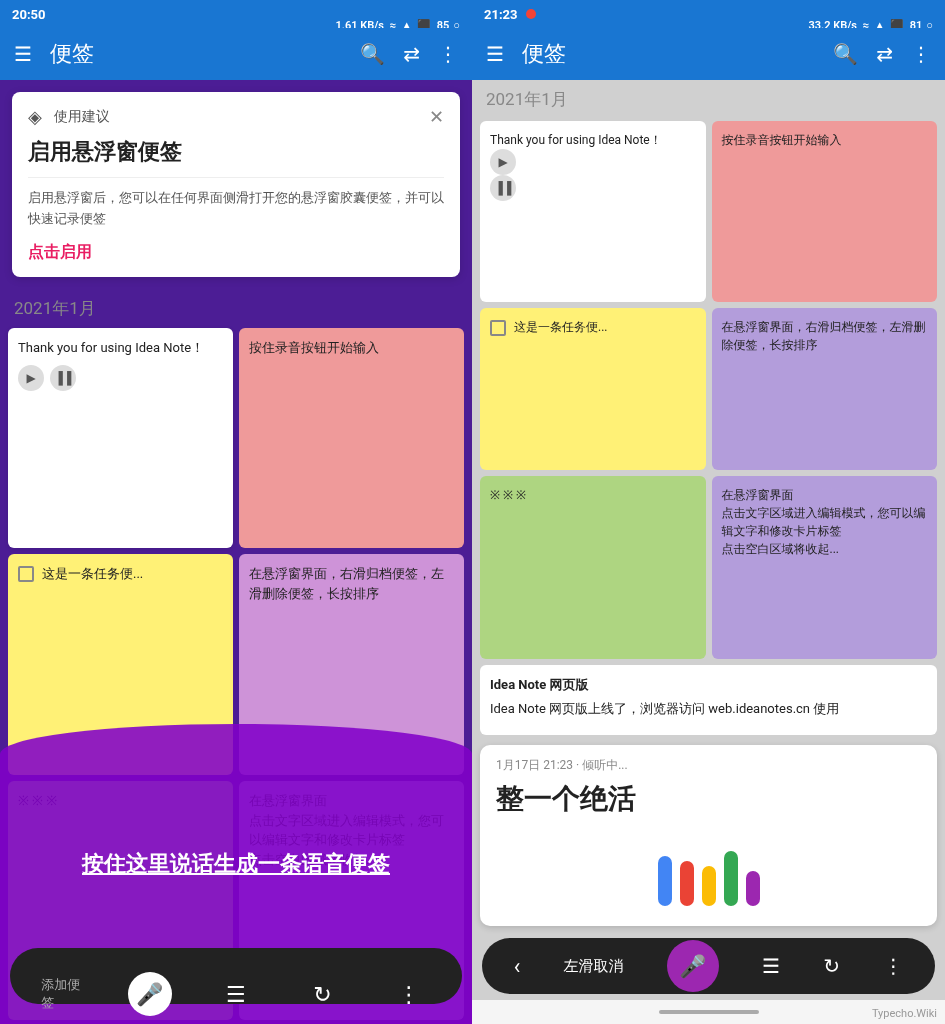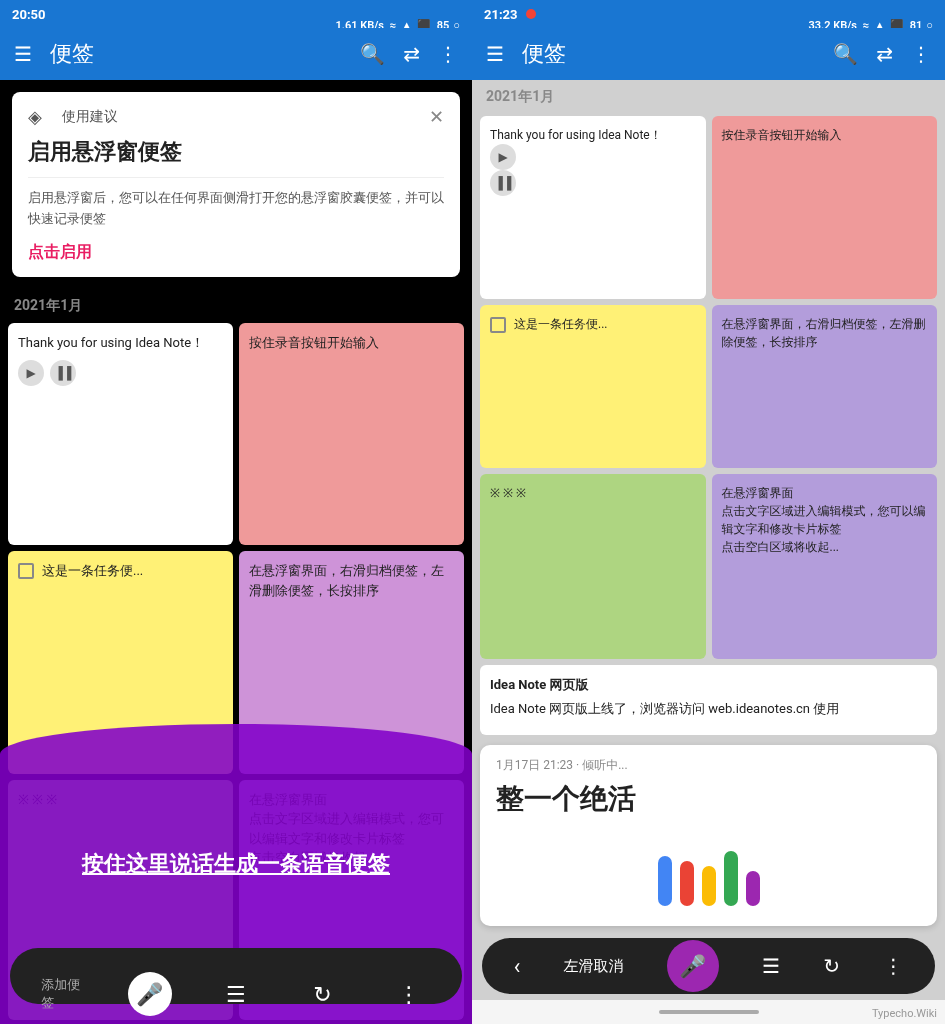--- a/index.html
+++ b/index.html
@@ -12,21 +12,21 @@
       overflow: hidden;
       background: #e0e0e0;
     }
 
     
     .left-panel {
       width: 472px;
       height: 1024px;
       display: flex;
       flex-direction: column;
-      background: #000000;
+      background: #4c1d95;
       position: relative;
     }
 
     
     .right-panel {
       width: 473px;
       height: 1024px;
       display: flex;
       flex-direction: column;
       background: #d0d0d0;
@@ -85,21 +85,21 @@
     .floating-card .card-header {
       display: flex;
       align-items: center;
       margin-bottom: 10px;
     }
     .floating-card .card-header .layer-icon {
       font-size: 18px;
       color: #555;
     }
     .floating-card .card-header .card-title {
-      margin-left: 20px;
+      margin-left: 12px;
       font-size: 14px;
       color: #555;
       flex: 1;
     }
     .floating-card .card-header .close-btn {
       color: #888;
       font-size: 18px;
       cursor: pointer;
     }
     .floating-card .main-title {
@@ -119,23 +119,22 @@
     .floating-card .enable-btn {
       color: #e91e63;
       font-size: 16px;
       font-weight: 700;
       cursor: pointer;
     }
 
     
     .section-header {
       padding: 8px 14px 4px;
-      font-size: 14px;
+      font-size: 17px;
       color: #888;
-      font-weight: bold;
     }
 
     
     .notes-grid-left {
       display: grid;
       grid-template-columns: 1fr 1fr;
       gap: 6px;
       padding: 4px 8px;
       flex: 1;
     }

